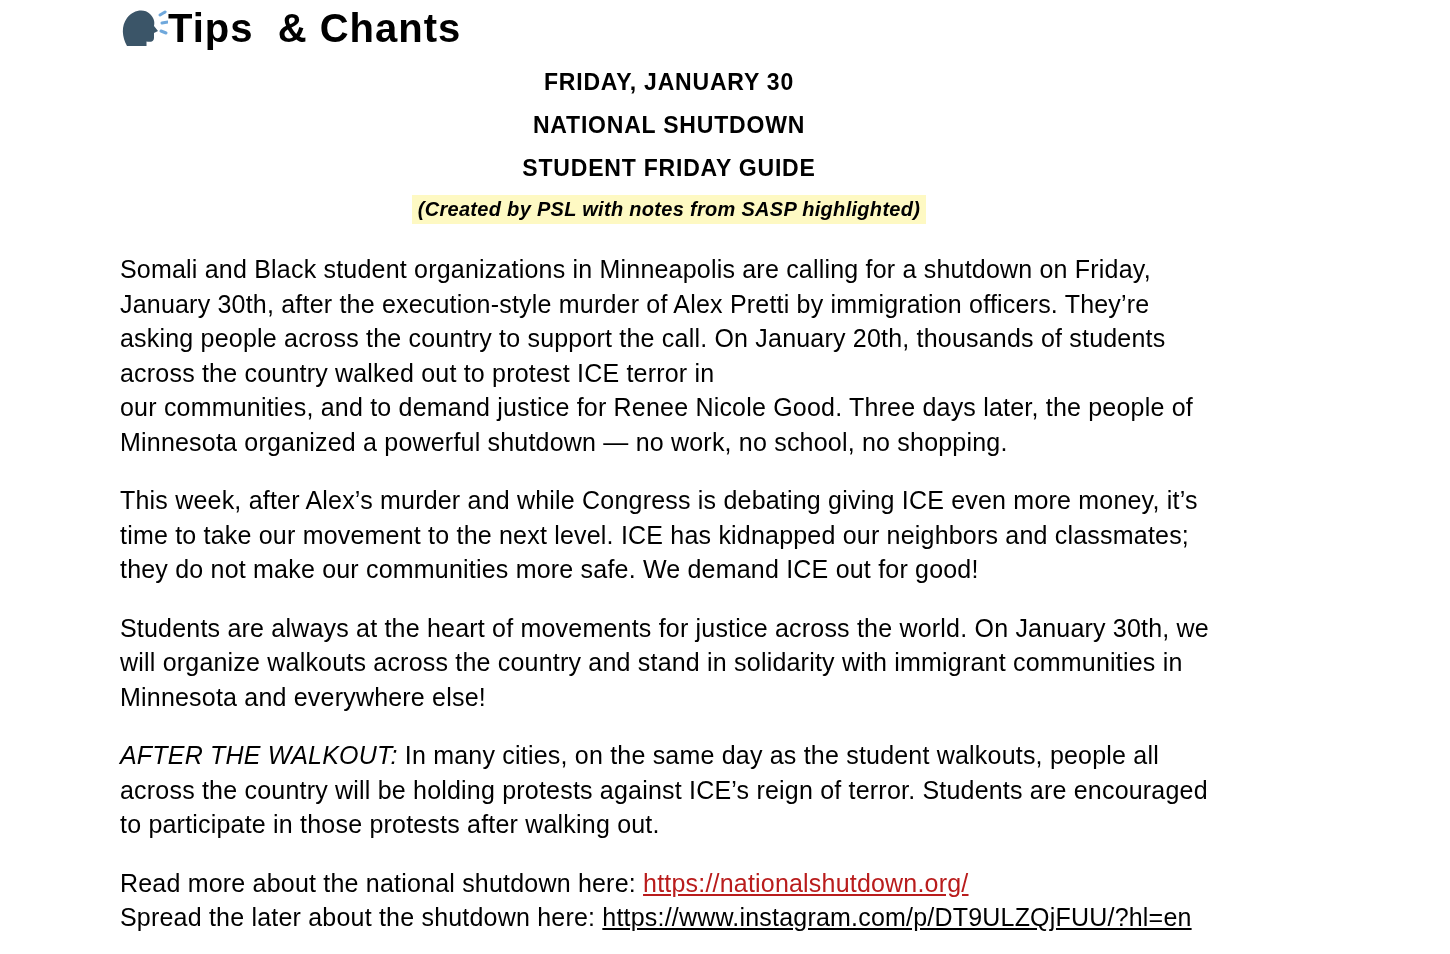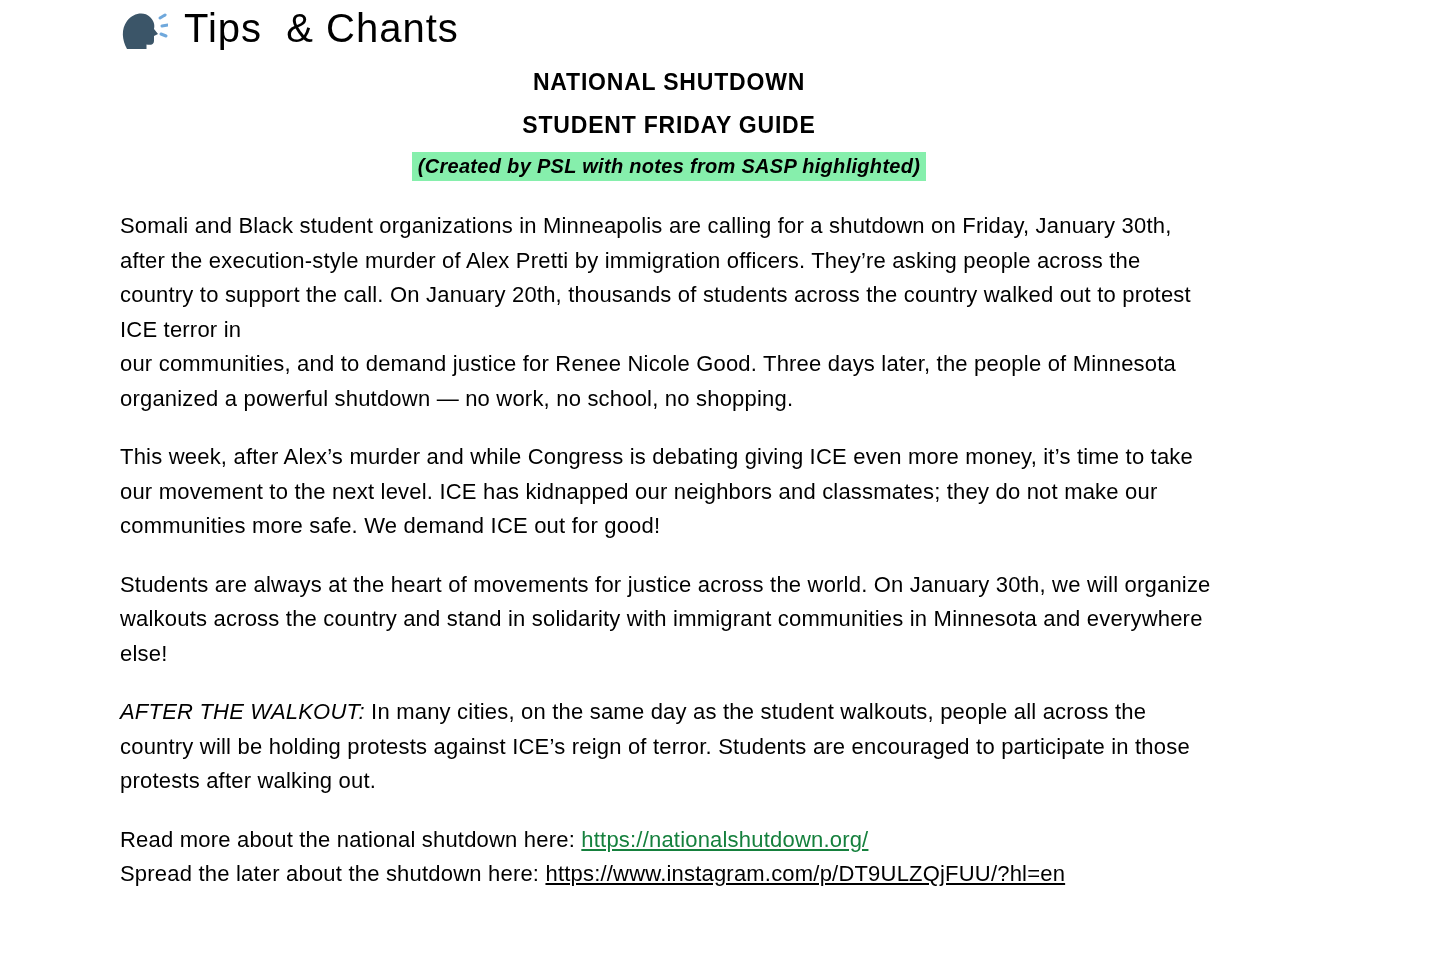--- a/index.html
+++ b/index.html
@@ -10,24 +10,23 @@
     color: #000000;
     font-family: "Liberation Sans", sans-serif;
     overflow: hidden;
   }
   .page {
     padding: 6px 0 0 120px;
     width: 1330px;
   }
   .doc-title {
     display: flex;
-    align-items: flex-end;
-    gap: 16px;
+    align-items: flex-start;
     font-size: 40px;
-    font-weight: 400;
+    font-weight: 700;
     letter-spacing: 1px;
     margin-bottom: 10px;
     white-space: pre-wrap;
   }
   .title-emoji { display: inline-flex; align-items: center; }
   .headings { width: 1098px; text-align: center; }
   .heading {
     font-size: 23px;
     font-weight: 700;
     letter-spacing: 0.8px;
@@ -40,21 +39,21 @@
     font-size: 20px;
     font-weight: 700;
     font-style: italic;
     letter-spacing: 0.3px;
     padding: 3px 6px;
     background: #ffff00;
     white-space: pre-wrap;
   }
   .body {
     width: 1098px;
-    font-size: 22px;
+    font-size: 25px;
     line-height: 34.5px;
     letter-spacing: 0.2px;
     margin-bottom: 24px;
   }
   .preline { white-space: pre-line; }
   .italic { font-style: italic; }
   a.doclink {
     color: #1155cc;
     text-decoration: underline;
     cursor: pointer;
@@ -74,32 +73,33 @@
           <line x1="40" y1="9" x2="45" y2="6"></line>
           <line x1="42" y1="17" x2="48" y2="16"></line>
           <line x1="41" y1="25" x2="46" y2="27"></line>
         </g>
       </svg>
     </span>
     <span>Tips  &amp; Chants</span>
   </h1>
 
   <div class="headings">
+    <div class="heading">FRIDAY, JANUARY 30</div>
     <div class="heading">NATIONAL SHUTDOWN</div>
     <div class="heading">STUDENT FRIDAY GUIDE</div>
   </div>
 
   <div class="note-row">
-    <span class="note" style="background: #86efac;">(Created by PSL with notes from SASP highlighted)</span>
+    <span class="note" style="background: #fef9c3;">(Created by PSL with notes from SASP highlighted)</span>
   </div>
 
   <p class="body preline">Somali and Black student organizations in Minneapolis are calling for a shutdown on Friday, January 30th, after the execution-style murder of Alex Pretti by immigration officers. They’re asking people across the country to support the call. On January 20th, thousands of students across the country walked out to protest ICE terror in
 our communities, and to demand justice for Renee Nicole Good. Three days later, the people of Minnesota organized a powerful shutdown — no work, no school, no shopping.</p>
 
   <p class="body">This week, after Alex’s murder and while Congress is debating giving ICE even more money, it’s time to take our movement to the next level. ICE has kidnapped our neighbors and classmates; they do not make our communities more safe. We demand ICE out for good!</p>
 
   <p class="body">Students are always at the heart of movements for justice across the world. On January 30th, we will organize walkouts across the country and stand in solidarity with immigrant communities in Minnesota and everywhere else!</p>
 
   <p class="body"><span class="italic">AFTER THE WALKOUT:</span><span> In many cities, on the same day as the student walkouts, people all across the country will be holding protests against ICE’s reign of terror. Students are encouraged to participate in those protests after walking out.</span></p>
 
-  <p class="body"><span>Read more about the national shutdown here: </span><a class="doclink" href="#" style="color: #15803d;">https://nationalshutdown.org/</a><br><span>Spread the later about the shutdown here: </span><a class="doclink" href="#" style="color: #000000;">https://www.instagram.com/p/DT9ULZQjFUU/?hl=en</a></p>
+  <p class="body"><span>Read more about the national shutdown here: </span><a class="doclink" href="#" style="color: #b91c1c;">https://nationalshutdown.org/</a><br><span>Spread the later about the shutdown here: </span><a class="doclink" href="#" style="color: #000000;">https://www.instagram.com/p/DT9ULZQjFUU/?hl=en</a></p>
 
 </div>
 
 </body></html>

